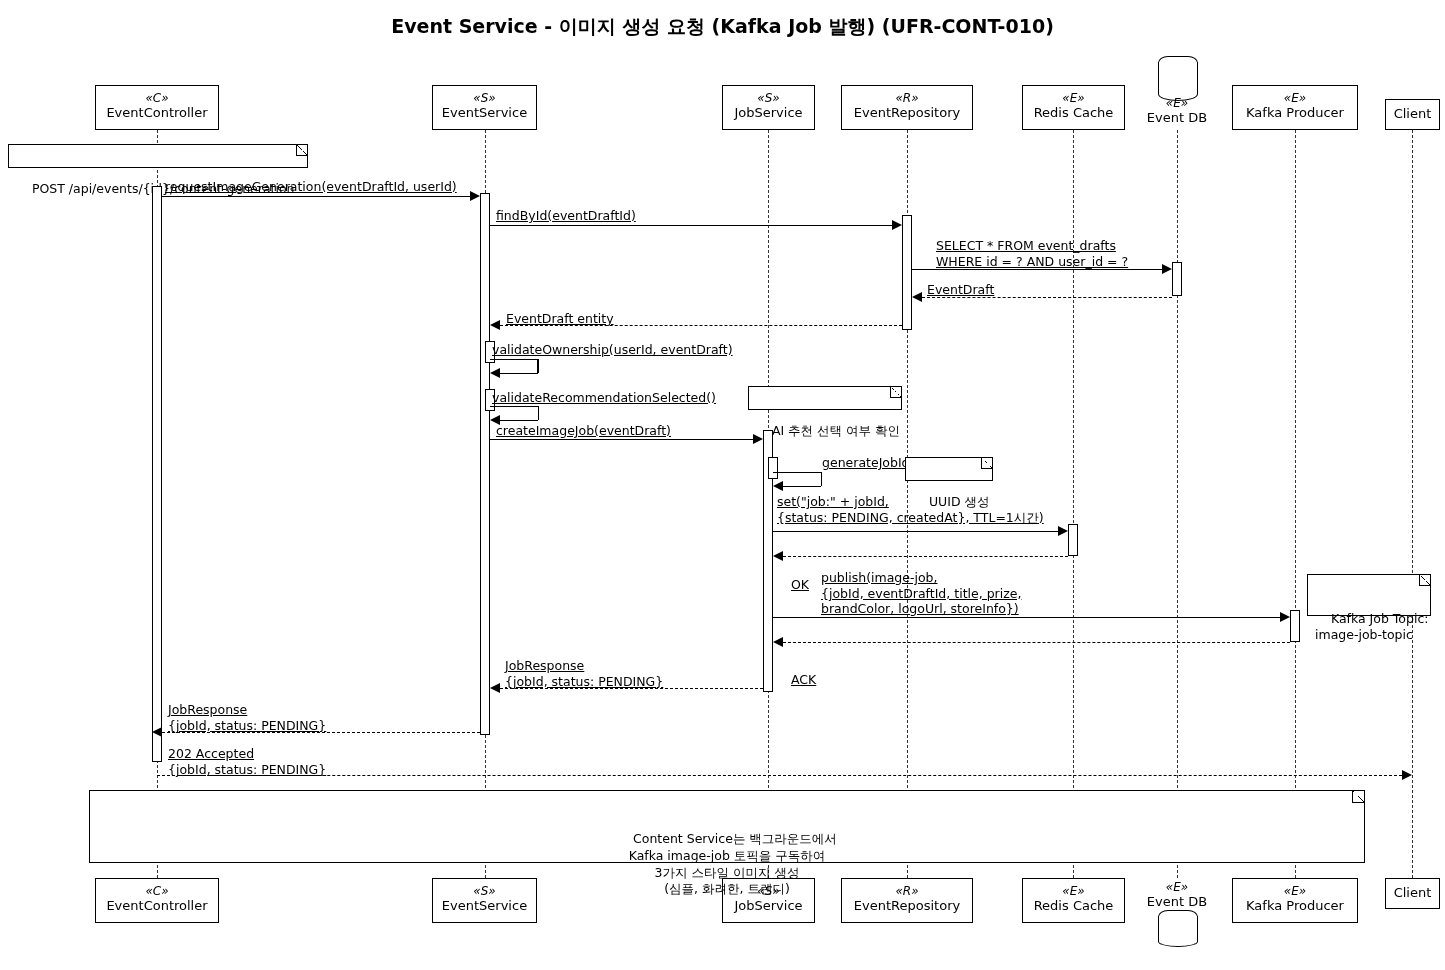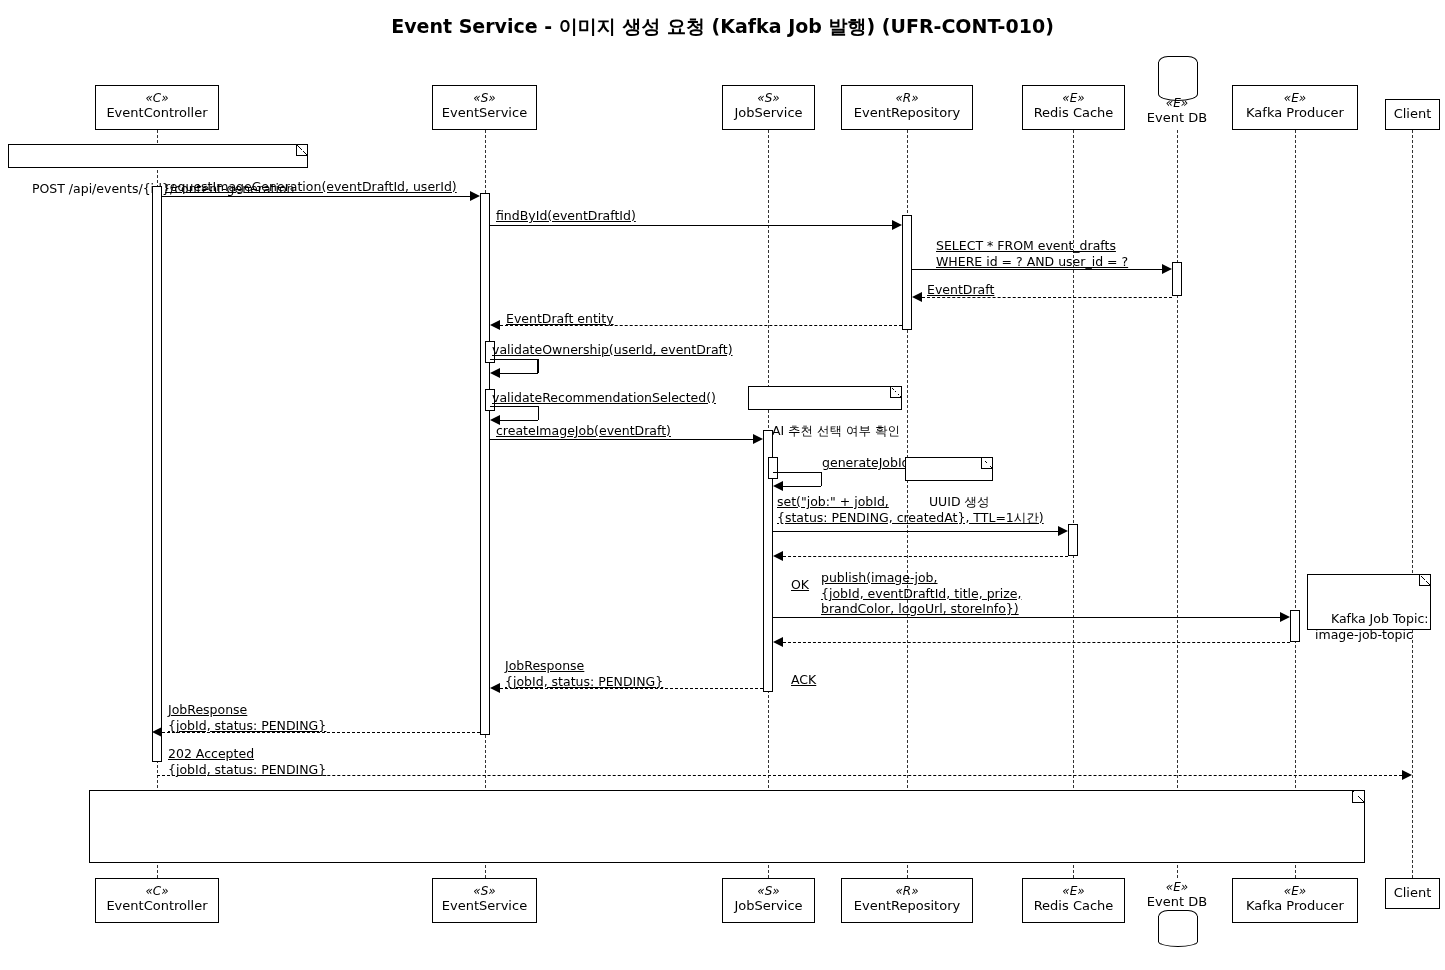--- a/index.html
+++ b/index.html
@@ -220,21 +220,21 @@
   <div class="mlabel" style="left:791px;top:541px;margin-top:36px;">OK</div>
   <div class="msg dashed" style="left:783px;top:556px;width:285px;"></div>
   <div class="arrowhead al" style="left:773px;top:551px;"></div>
 
   <div class="mlabel" style="left:821px;top:570px;">publish(image-job,
 {jobId, eventDraftId, title, prize,
 brandColor, logoUrl, storeInfo})</div>
   <div class="msg" style="left:773px;top:617px;width:507px;"></div>
   <div class="arrowhead ar" style="left:1280px;top:612px;"></div>
 
-  <div class="note" style="left:1307px;top:574px;width:124px;height:56px;">
+  <div class="note" style="left:1307px;top:574px;width:124px;height:42px;">
     <span class="fold"></span>
     <span>Kafka Job Topic:
 image-job-topic</span>
   </div>
 
   <div class="mlabel" style="left:791px;top:628px;margin-top:44px;">ACK</div>
   <div class="msg dashed" style="left:783px;top:642px;width:507px;"></div>
   <div class="arrowhead al" style="left:773px;top:637px;"></div>
 
   <div class="mlabel" style="left:505px;top:658px;">JobResponse
@@ -247,15 +247,19 @@
   <div class="msg dashed" style="left:162px;top:732px;width:318px;"></div>
   <div class="arrowhead al" style="left:152px;top:727px;"></div>
 
   <div class="mlabel" style="left:168px;top:746px;">202 Accepted
 {jobId, status: PENDING}</div>
   <div class="msg dashed" style="left:157px;top:775px;width:1245px;"></div>
   <div class="arrowhead ar" style="left:1402px;top:770px;"></div>
 
   <div class="bignote" style="left:89px;top:790px;width:1276px;height:73px;text-align:center;">
     <span class="fold" style="position:absolute;right:0;top:0;width:11px;height:11px;background:linear-gradient(225deg,#fff 50%,#000 50%,#000 51%,#fff 51%);border-left:1px solid #000;border-bottom:1px solid #000;"></span>
+    <span>Content Service는 백그라운드에서
+Kafka image-job 토픽을 구독하여
+3가지 스타일 이미지 생성
+(심플, 화려한, 트렌디)</span>
   </div>
 
 </div>
 
 </body></html>

